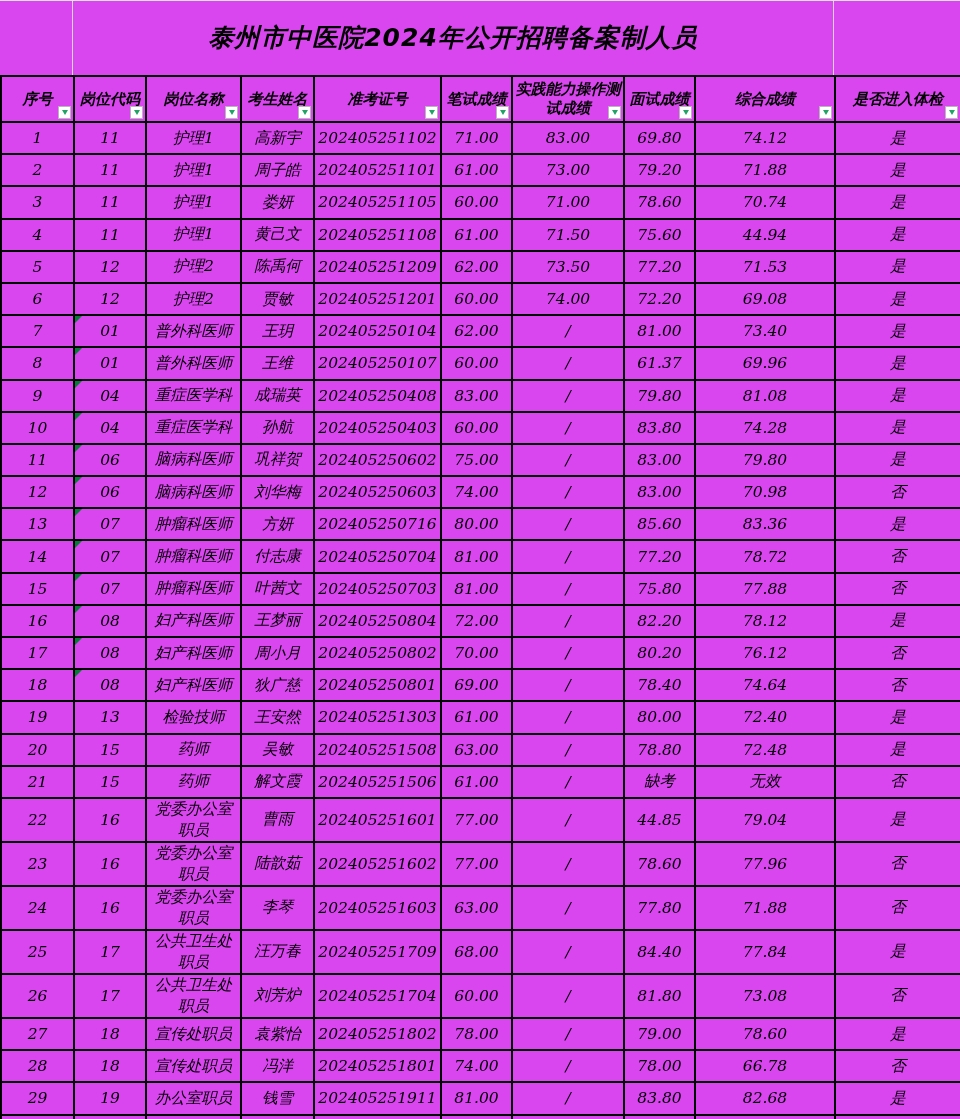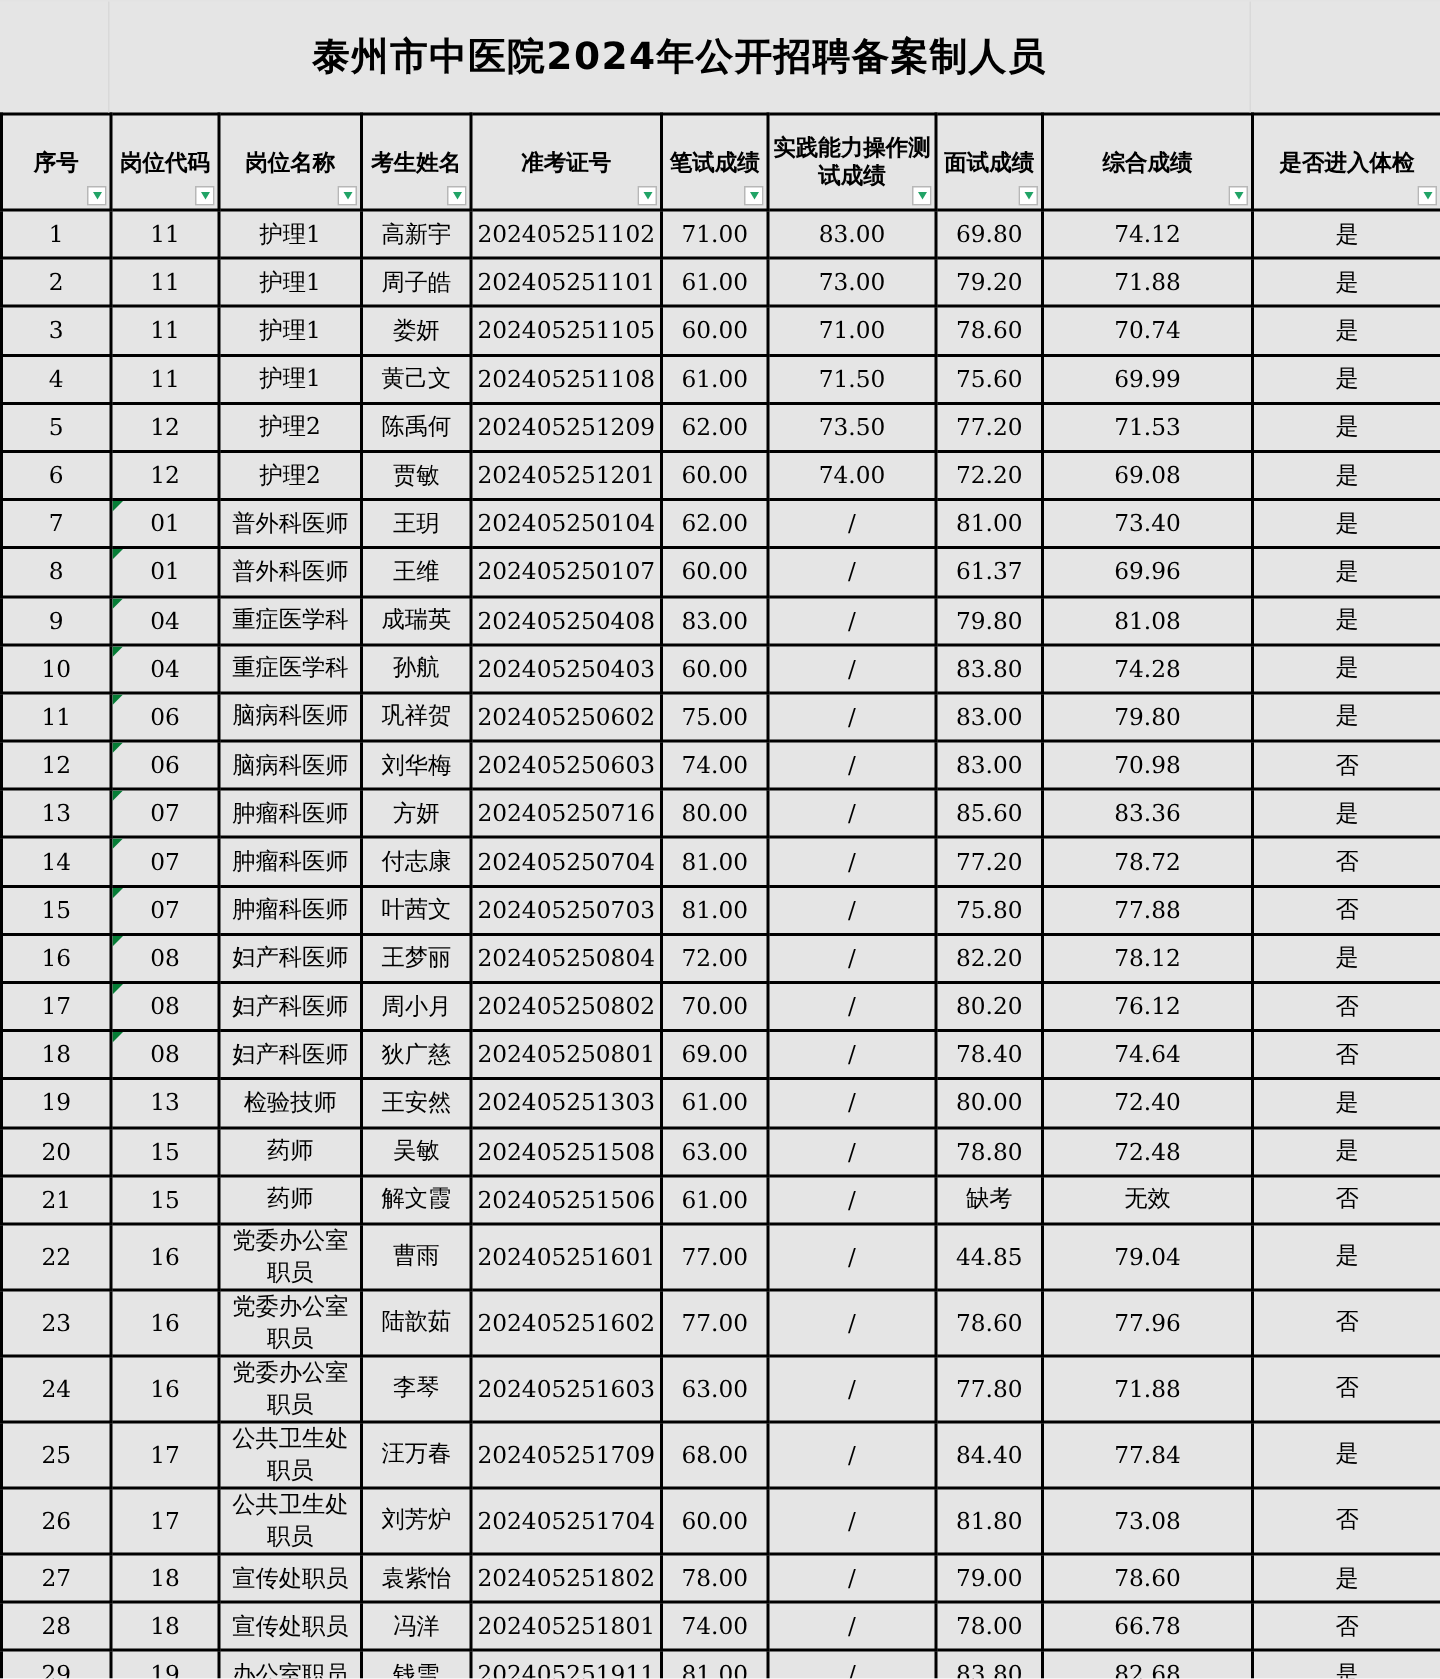--- a/index.html
+++ b/index.html
@@ -1,33 +1,33 @@
 <!DOCTYPE html>
 <html><head>
 <meta charset="utf-8">
 <style>
   * { margin:0; padding:0; box-sizing:border-box; }
   html,body { background:#ffffff; }
   body { font-family:"DejaVu Serif","Liberation Serif",serif; color:#000; }
-  .sheet { position:relative; width:960px; height:1119px; background:#e5e5e5; overflow:hidden; }
+  .sheet { position:relative; width:960px; height:1119px; background:#d946ef; overflow:hidden;font-style:italic; }
 
   
   .title-band { display:flex; height:75px; border-top:1px solid #e3e3e3; }
   .title-corner { width:73px; border-right:1px solid #d9d9d9; }
   .title-cell { width:761px; display:flex; flex-direction:column; justify-content:center;
                 align-items:center; text-align:center; border-right:1px solid #d9d9d9; }
   .title-right { flex:1; }
   .title-line { font-size:25px; font-weight:700; line-height:32px; letter-spacing:1px;
                 font-family:"DejaVu Sans","Liberation Sans",sans-serif; }
 
   
   table { border-collapse:collapse; table-layout:fixed; width:960px; }
   th, td { border:2px solid #000; text-align:center; vertical-align:middle;
            overflow:hidden; position:relative; }
-  thead tr { height:64px; }
+  thead tr { height:46px; }
   th { font-size:15px; font-weight:700; line-height:19px; padding:0 2px;
        font-family:"DejaVu Sans","Liberation Sans",sans-serif; }
   tbody tr { height:32.2px; }
   td { font-size:15.5px; padding:0 2px; }
   td span.cellv { display:inline-block; }
 
   
   .filter-btn { position:absolute; right:2px; bottom:2px; width:13px; height:13px;
                 background:#fff; border:1px solid #b7b7b7; display:flex;
                 align-items:center; justify-content:center; cursor:pointer; }
@@ -167,21 +167,21 @@
         </tr>
         <tr>
           <td><span class="cellv">4</span></td>
           <td><span class="cellv">11</span></td>
           <td><span class="cellv">护理1</span></td>
           <td><span class="cellv">黄己文</span></td>
           <td><span class="cellv">202405251108</span></td>
           <td><span class="cellv">61.00</span></td>
           <td><span class="cellv">71.50</span></td>
           <td><span class="cellv">75.60</span></td>
-          <td><span class="cellv">69.99</span></td>
+          <td><span class="cellv">44.94</span></td>
           <td><span class="cellv">是</span></td>
         </tr>
         <tr>
           <td><span class="cellv">5</span></td>
           <td><span class="cellv">12</span></td>
           <td><span class="cellv">护理2</span></td>
           <td><span class="cellv">陈禹何</span></td>
           <td><span class="cellv">202405251209</span></td>
           <td><span class="cellv">62.00</span></td>
           <td><span class="cellv">73.50</span></td>

